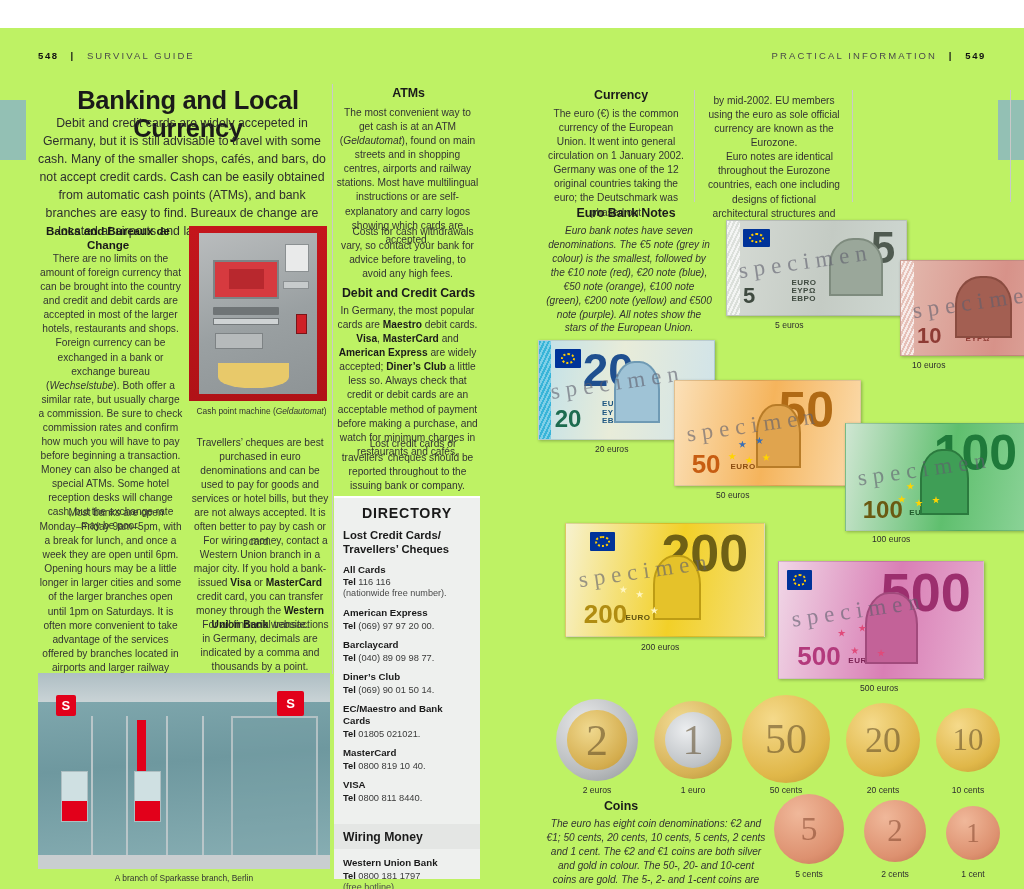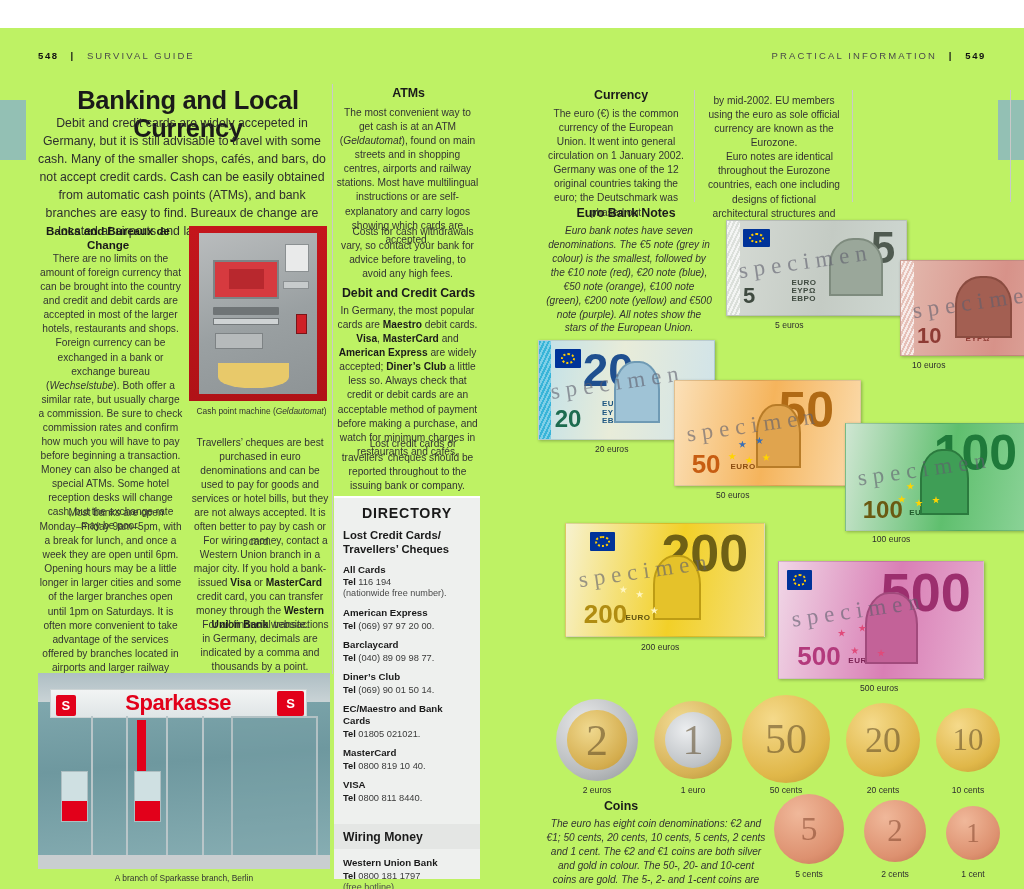--- a/index.html
+++ b/index.html
@@ -292,23 +292,20 @@
   <div class="blk body" style="left:189px; top:506px; width:142px;">
     <p class="ind">For wiring money, contact a Western Union branch in a major city. If you hold a bank-issued <b>Visa</b> or <b>MasterCard</b> credit card, you can transfer money through the <b>Western Union Bank</b> website.</p>
   </div>
   <div class="blk body" style="left:189px; top:590px; width:142px;">
     <p class="ind">For all financial transactions in Germany, decimals are indicated by a comma and thousands by a point.</p>
   </div>
 
   <div class="photo spk-photo" style="left:38px; top:645px; width:292px; height:196px;">
     <div class="spk-sky"></div>
     <div class="spk-facade"></div>
-    <div class="spk-band">
-      <div class="spk-word">Sparkasse</div>
-    </div>
     <div class="spk-logo" style="left:6%; top:11%; width:7%; height:11%;"></div>
     <div class="spk-logo" style="right:9%; top:9%; width:9%; height:13%;"></div>
     <div class="spk-col" style="left:34%; top:24%; width:3%; height:45%;"></div>
     <div class="spk-mullion" style="left:18%;"></div>
     <div class="spk-mullion" style="left:30%;"></div>
     <div class="spk-mullion" style="left:44%;"></div>
     <div class="spk-mullion" style="left:56%;"></div>
     <div class="spk-poster" style="left:8%; top:50%;"></div>
     <div class="spk-poster" style="left:33%; top:50%;"></div>
     <div class="spk-doorframe"></div>
@@ -335,21 +332,21 @@
   </div>
 
   <div class="directory" style="left:334px; top:468px; width:146px; height:383px;">
     <div class="dir-title">DIRECTORY</div>
     <div class="dir-sub">Lost Credit Cards/ Travellers’ Cheques</div>
     <div class="dir-entries">
       <div class="dir-entry">
         <div class="dir-name">All Cards</div>
         <div class="dir-line">
           <b>Tel</b>
-          <span>116 194</span>
+          <span>116 116</span>
         </div>
         <div class="dir-note">(nationwide free number).</div>
       </div>
       <div class="dir-entry">
         <div class="dir-name">American Express</div>
         <div class="dir-line">
           <b>Tel</b>
           <span>(069) 97 97 20 00.</span>
         </div>
       </div>

